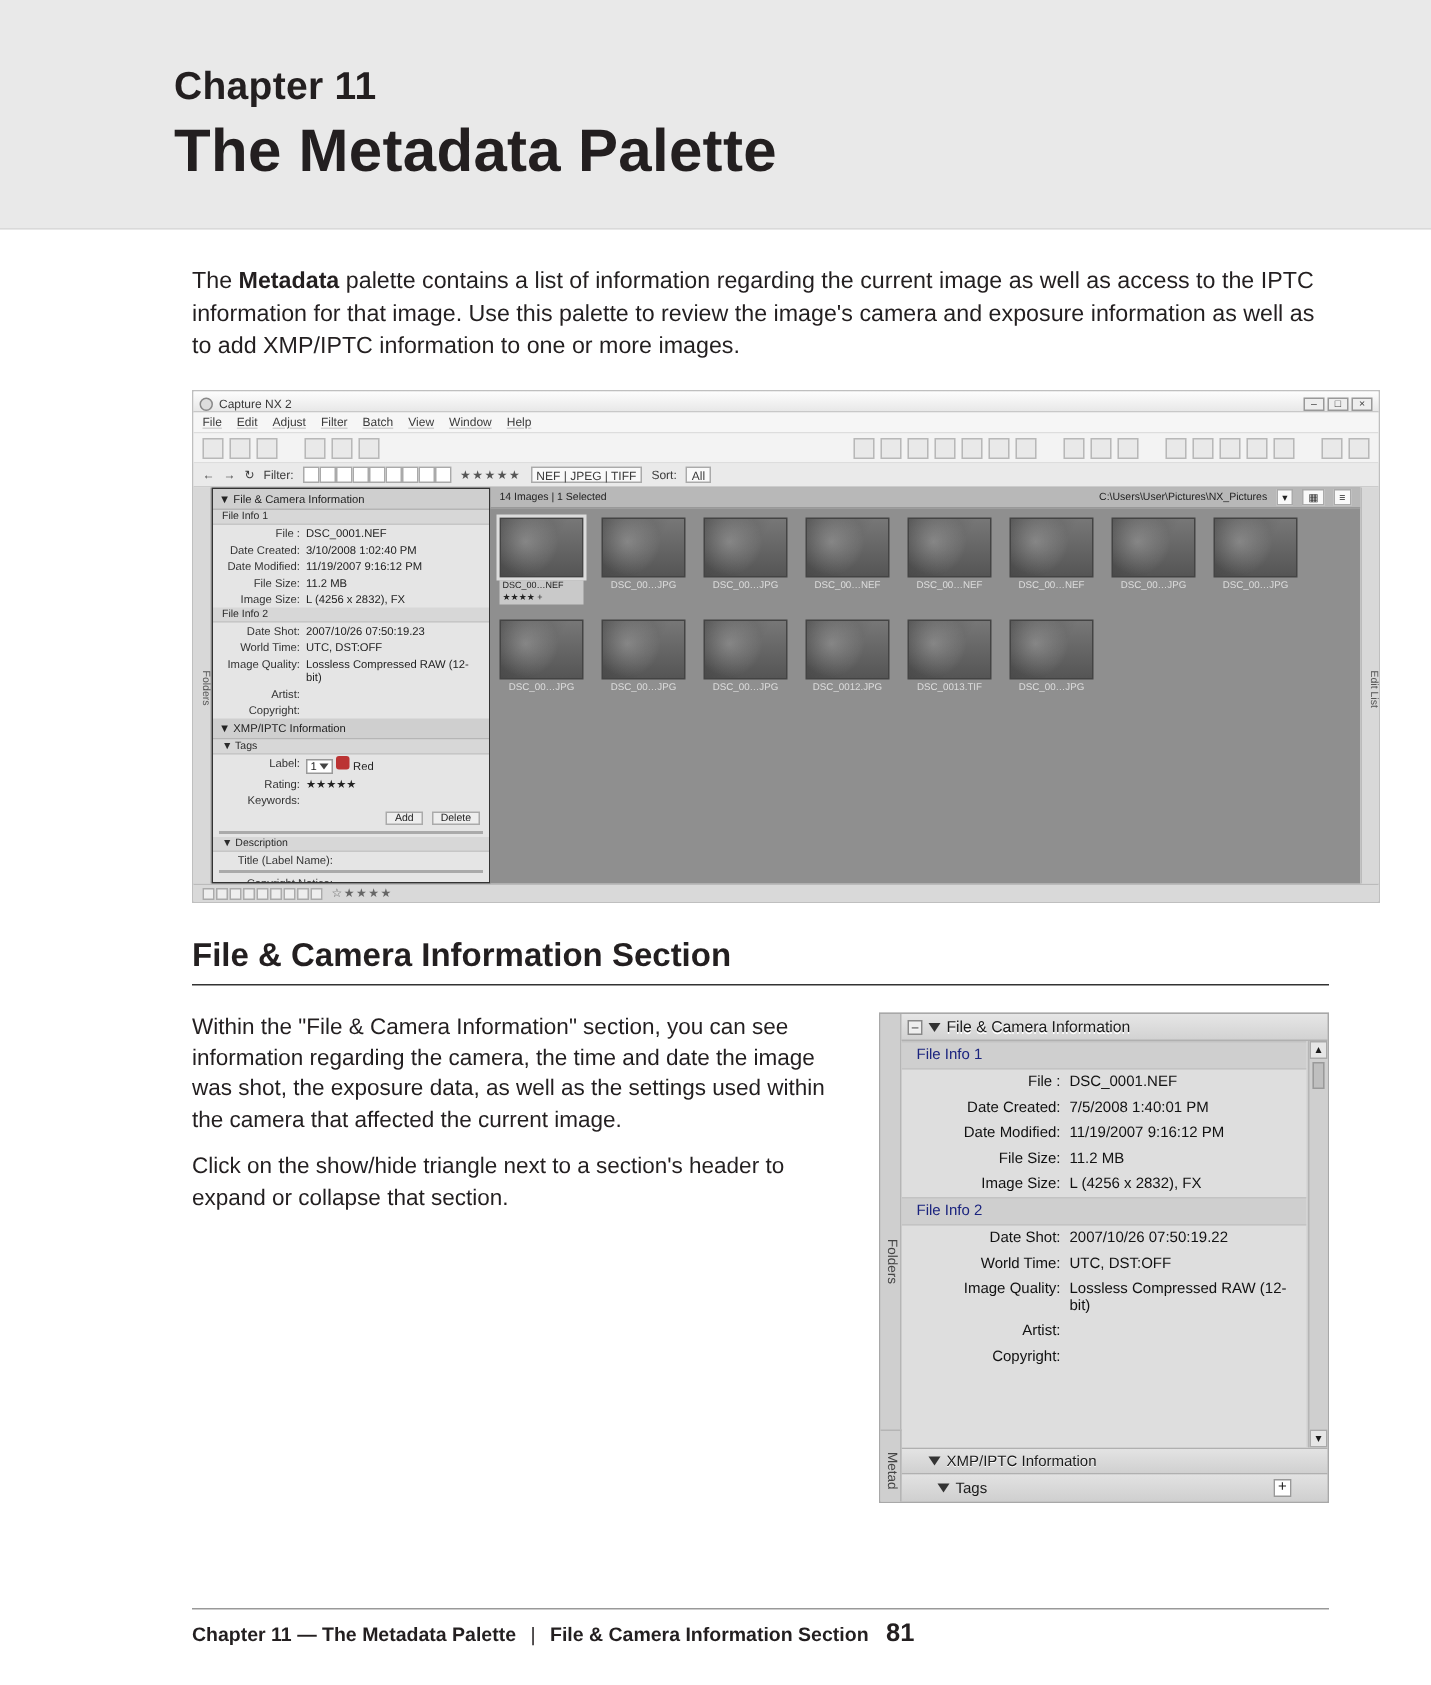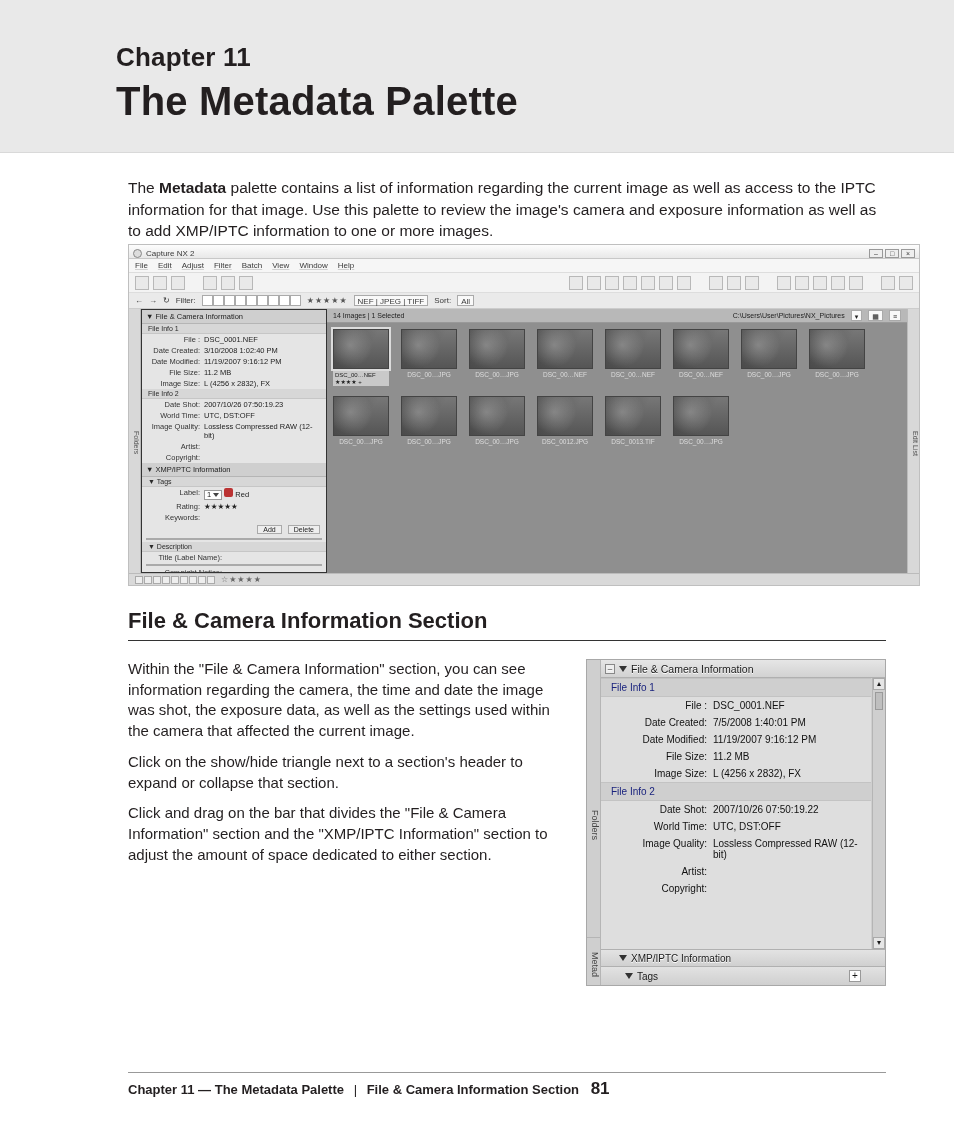--- a/index.html
+++ b/index.html
@@ -12,21 +12,21 @@
     position: relative;
   }
   .header-band {
     background: #e9e9e9;
     padding: 42px 0 28px 116px;
     border-bottom: 1px solid #d9d9d9;
   }
   .chapter-label { font-size: 26px; font-weight: 700; letter-spacing: 0.2px; margin-bottom: 6px; }
   .chapter-title { font-size: 40px; font-weight: 800; letter-spacing: 0.2px; }
   .content { padding: 24px 68px 0 128px; }
-  .intro { font-size: 15.5px; line-height: 1.4; margin-bottom: 2px; }
+  .intro { font-size: 15.5px; line-height: 1.4; margin-bottom: 18px; }
   .intro b { font-weight: 700; }
   .columns { display: flex; gap: 18px; margin-top: 18px; }
   .col-left { flex: 1; }
   .col-right { width: 300px; }
   .section-hd { font-size: 22px; font-weight: 800; margin: 22px 0 6px; }
   .hr { border-top: 1px solid #333; margin-bottom: 10px; }
   .para { font-size: 15px; line-height: 1.38; margin-bottom: 10px; }
   .footer {
     position: absolute; bottom: 24px; right: 68px; left: 128px;
     border-top: 1px solid #999; padding-top: 6px;
@@ -378,21 +378,20 @@
     </div>
   </div>
 
   <h2 class="section-hd">File &amp; Camera Information Section</h2>
   <div class="hr"></div>
 
   <div class="columns">
     <div class="col-left">
       <p class="para">Within the "File &amp; Camera Information" section, you can see information regarding the camera, the time and date the image was shot, the exposure data, as well as the settings used within the camera that affected the current image.</p>
       <p class="para">Click on the show/hide triangle next to a section's header to expand or collapse that section.</p>
-      <p class="para">Click and drag on the bar that divides the "File &amp; Camera Information" section and the "XMP/IPTC Information" section to adjust the amount of space dedicated to either section.</p>
     </div>
 
     <div class="col-right">
 
       <div class="mini">
         <div class="vtab">Folders</div>
         <div class="mainpanel">
           <div class="sectionbar">
             <div class="sq">–</div>
             <span class="tri"></span>

